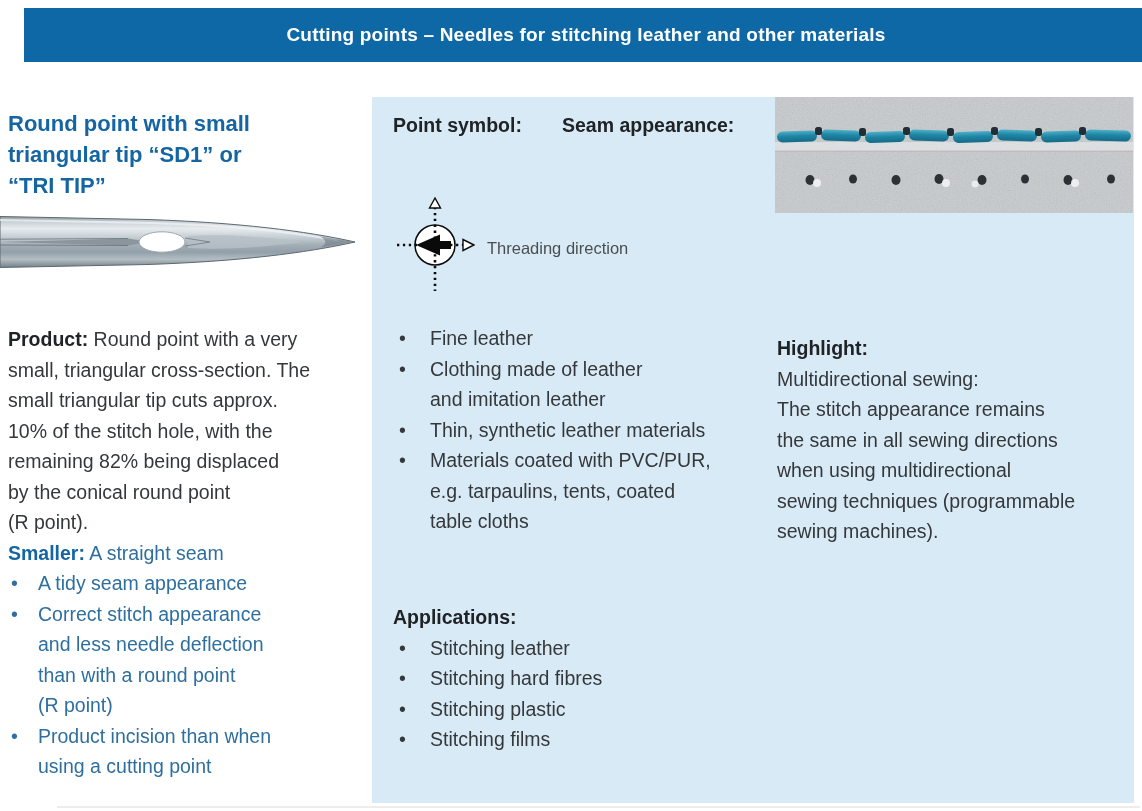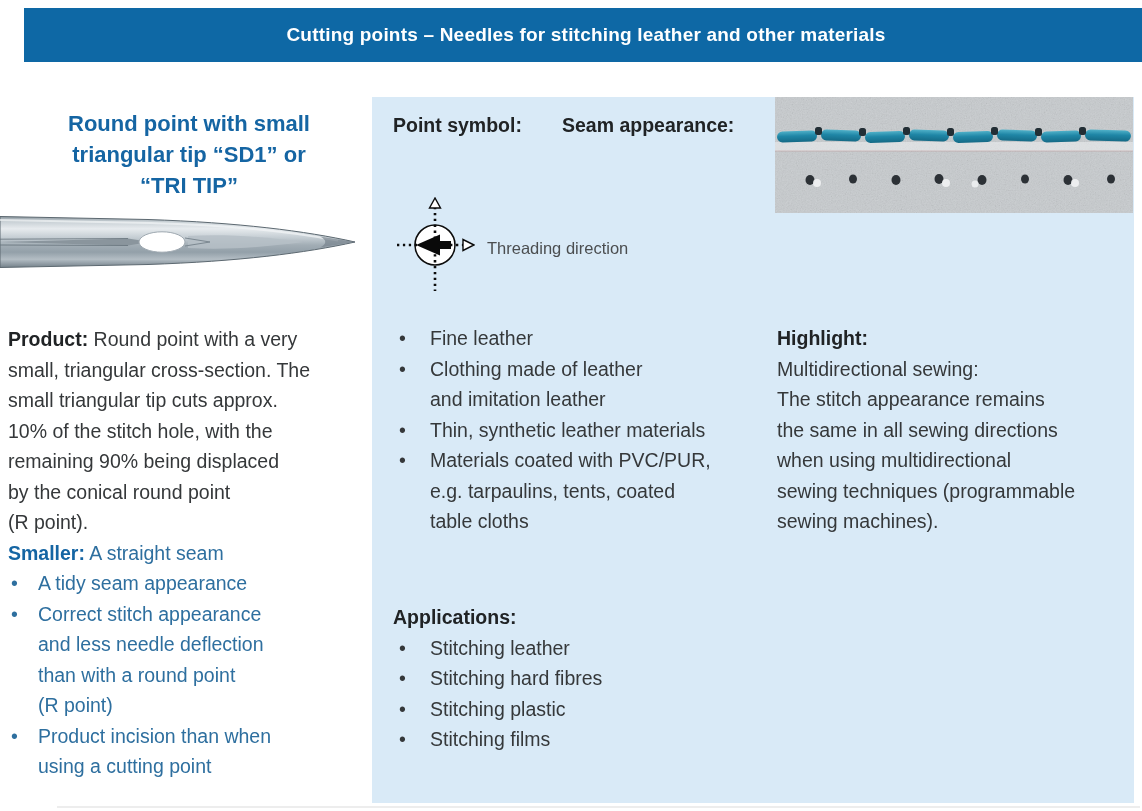--- a/index.html
+++ b/index.html
@@ -17,21 +17,20 @@
   .title-bar{
     position:absolute; left:8px; top:8px; width:1124px; height:54px;
     background:var(--bar-blue,#0e68a5); display:flex; align-items:center; justify-content:center;margin-left:16px;
   }
   .title-bar span{color:#ffffff; font-size:19px; font-weight:bold; letter-spacing:.2px;}
   
   .left-heading{
     position:absolute; left:8px; top:108px; width:362px;
     font-size:22px; font-weight:bold; line-height:31px;
     color:var(--heading-blue,#1565a3);
-    text-align:center;
   }
   .needle-photo{position:absolute; left:0px; top:214px; width:358px; height:58px;}
   .left-flow{
     position:absolute; left:8px; top:324px; width:362px;
     font-size:19.5px; line-height:30.5px; color:var(--text-dark,#35383a);
   }
   .left-flow b{color:var(--label-dark,#202325);margin-top:12px;}
   .result-line{color:var(--text-blue,#2e6f9f);}
   .result-line b{color:var(--heading-blue,#1565a3);}
   ul.plain{list-style:none;}
@@ -45,21 +44,21 @@
     font-size:19.5px; line-height:30.5px; color:var(--text-dark,#35383a);
   }
   .panel h3{font-size:19.5px; font-weight:bold; color:var(--label-dark,#202325); line-height:30.5px;}
   .ps-label{position:absolute; left:21px; top:13px;}
   .sa-label{position:absolute; left:190px; top:13px;}
   .symbol-wrap{position:absolute; left:23px; top:100px; width:80px; height:100px;}
   .threading-label{position:absolute; left:115px; top:136px; font-size:16.5px; color:#4b4e50;}
   .seam-photo{position:absolute; left:403px; top:0px; width:358px; height:116px;}
   .materials-block{position:absolute; left:21px; top:226px; width:362px;}
   .applications-block{position:absolute; left:21px; top:505px; width:362px;}
-  .highlight-block{position:absolute; left:405px; top:226px; width:352px;}
+  .highlight-block{position:absolute; left:405px; top:236px; width:352px;}
   .panel ul.plain li{padding-left:37px;}
   .panel ul.plain li::before{left:6px;}
   
   .bottom-hairline{position:absolute; left:57px; top:806px; width:1083px; height:2px; background:#ededed;}
 </style>
 </head>
 <body>
 
 <div class="page">
 
@@ -92,21 +91,21 @@
     <path d="M320,22.5 L355,28 L320,33.5 C327,30 327,26 320,22.5 Z" fill="#76828b" opacity="0.7"></path>
     <ellipse cx="162" cy="28" rx="23" ry="10.2" fill="#ffffff" stroke="#9fa9b1" stroke-width="1"></ellipse>
     <path d="M185,24 L210,28 L185,32" fill="none" stroke="#7c8891" stroke-width="1"></path>
   </svg>
 
   <div class="left-flow">
     <p class="pre"><b>Product:</b><span> Round point with a very
 small, triangular cross-section. The
 small triangular tip cuts approx.
 10% of the stitch hole, with the
-remaining 90% being displaced
+remaining 82% being displaced
 by the conical round point
 (R point).</span></p>
     <p class="pre result-line"><b>Smaller:</b><span> A straight seam</span></p>
     <ul class="plain blue-list">
       <li><span class="pre">A tidy seam appearance</span></li>
       <li><span class="pre">Correct stitch appearance
 and less needle deflection
 than with a round point
 (R point)</span></li>
       <li><span class="pre">Product incision than when

